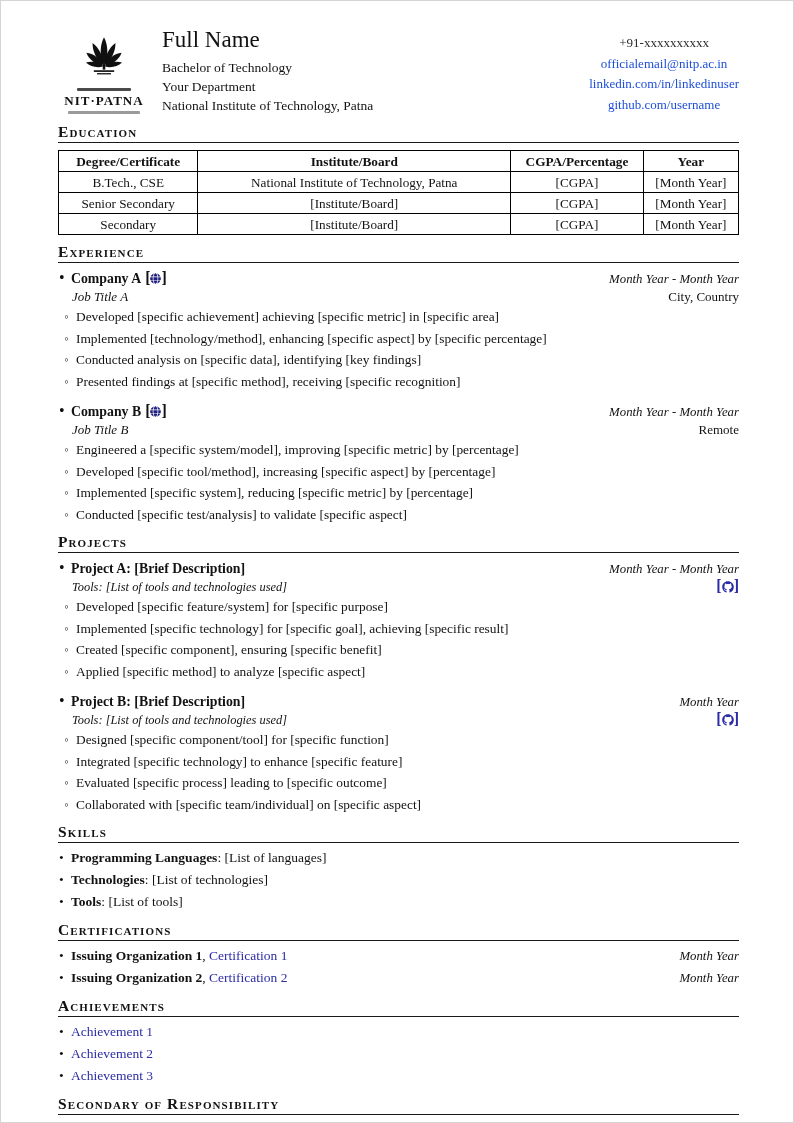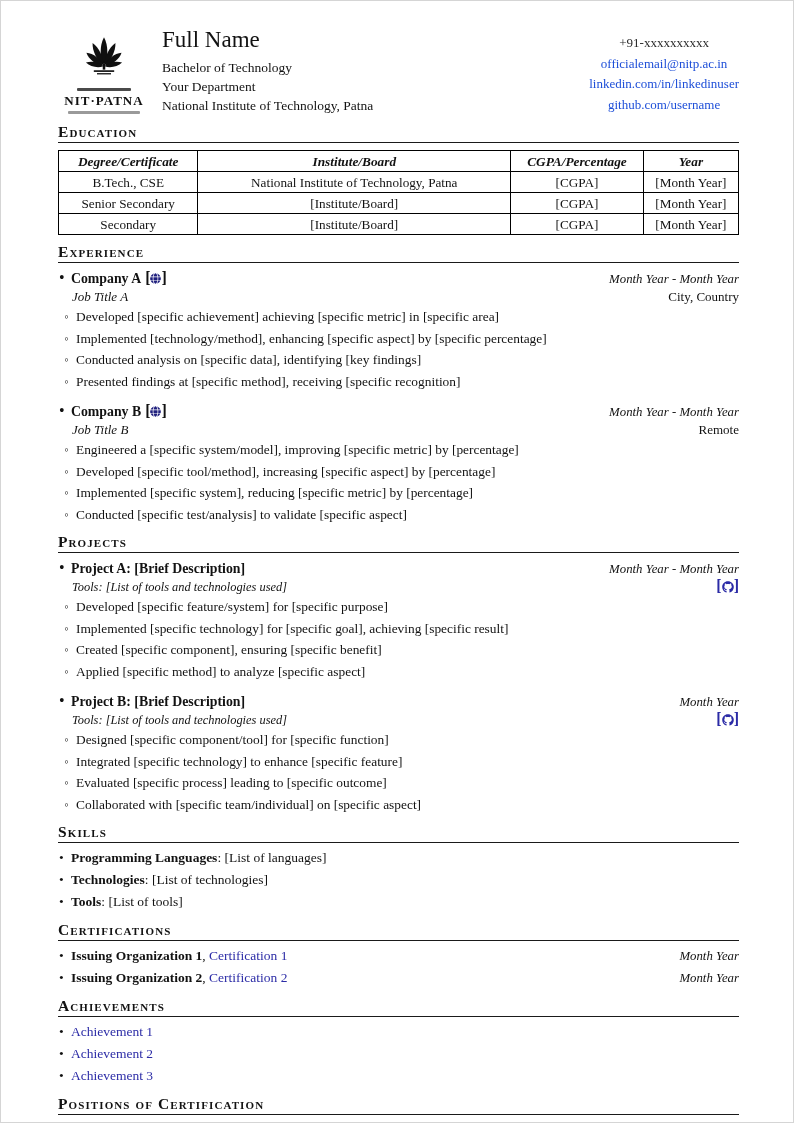--- a/index.html
+++ b/index.html
@@ -25,21 +25,21 @@
   .navy-link { color:#1d4ed8; }
   .phone { color:#2a2a2a; }
 
   
   .sec { font-variant: small-caps; font-weight:600; font-size:15.5px; letter-spacing:1.1px; margin:8px 0 0; }
   .rule { border-top:1.4px solid #1a1a1a; margin-top:1px; }
 
   
   table.edu { width:100%; border-collapse:collapse; margin-top:7px; border:1.6px solid #000; font-size:13.2px; }
   table.edu th, table.edu td { border:1px solid #000; text-align:center; padding:1.5px 4px; line-height:17px; }
-  table.edu th { font-weight:700; font-size:13.3px;font-style:italic; }
+  table.edu th { font-weight:700; font-size:13.3px; }
   col.c1{width:20.5%} col.c2{width:46%} col.c3{width:19.5%} col.c4{width:14%}
 
   
   .entry { margin-top:6px; }
   .entry + .entry { margin-top:10px; }
   .erow { display:flex; justify-content:space-between; align-items:baseline; }
   .mk { display:inline-block; width:13px; padding-left:1px; }
   .mk2 { display:inline-block; width:12px; flex:0 0 auto; }
   .ename { font-weight:700; font-size:13.8px;text-align:right; }
   .ibrk { font-weight:700; }
@@ -351,21 +351,21 @@
         <a class="blue">Achievement 2</a>
       </div>
   </div>
   <div class="lrow">
     <div class="lrow-left">
         <span class="mk">•</span>
         <a class="blue">Achievement 3</a>
       </div>
   </div>
 
-  <h2 class="sec">Positions of Certification</h2>
+  <h2 class="sec">Secondary of Responsibility</h2>
   <div class="rule"></div>
 
   <div class="lrow" style="margin-top:4px;">
     <div class="lrow-left">
         <span class="mk">•</span>
         <a class="blue-bold">Position A,</a>
         <span class="sp"> Club/ Society/ Cell, NITP</span>
       </div>
     <div class="edate">Month Year</div>
   </div>

